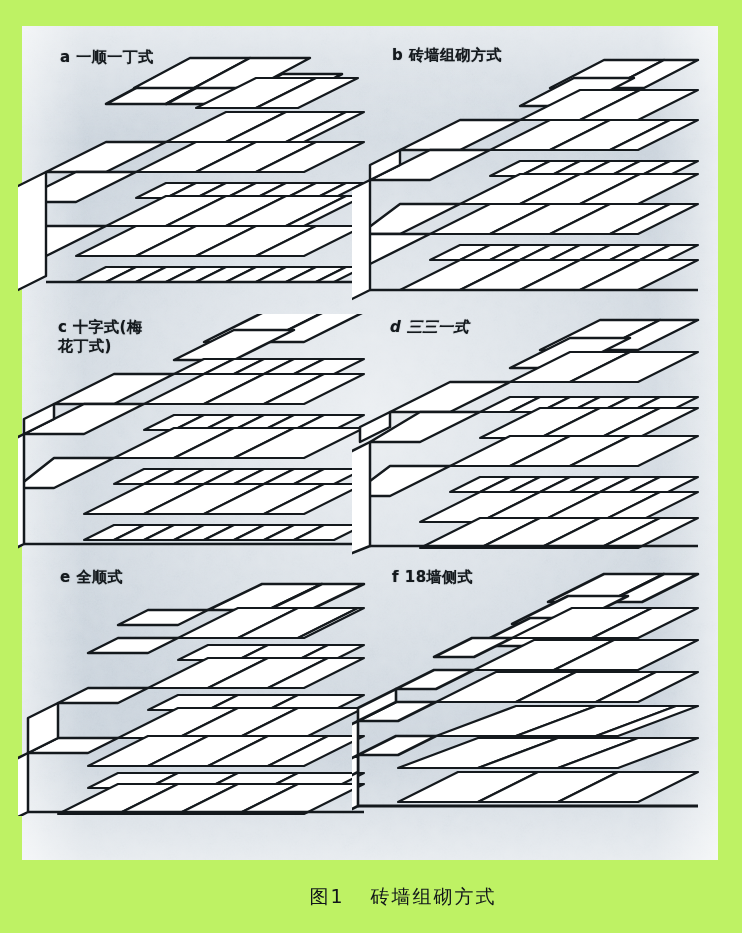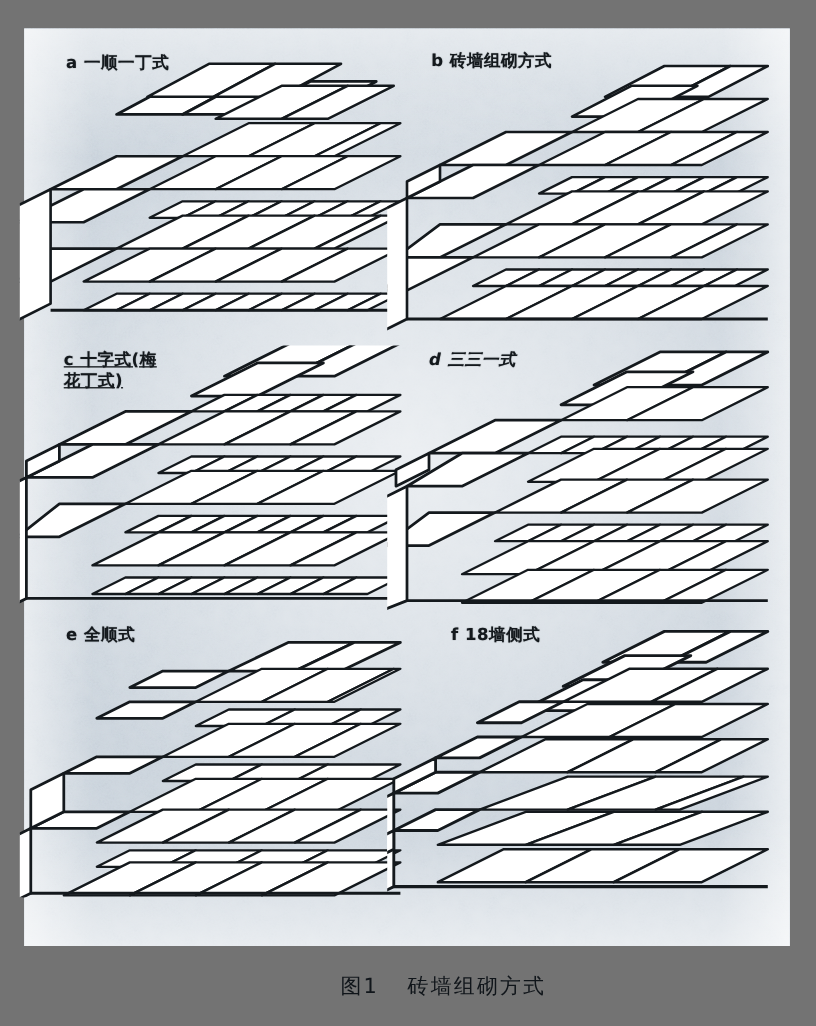--- a/index.html
+++ b/index.html
@@ -12,21 +12,21 @@
     height: 933px;
     overflow: hidden;
     font-family: "DejaVu Sans", "Liberation Sans", sans-serif;
     position: relative;
   }
 
   #figure-root {
     position: absolute;
     left: 0; top: 0;
     width: 742px; height: 933px;
-    background: #737373;
+    background: #bef264;
   }
 
   
   .plate {
     position: absolute;
     left: 22px;
     top: 26px;
     width: 696px;
     height: 834px;
     overflow: hidden;
@@ -266,21 +266,21 @@
         <g stroke-width="2.4">
           <polygon points="18,126 -2,136 -2,246 18,236"></polygon>
           <polygon points="48,96 18,111 18,126 48,111"></polygon>
         </g>
         <path d="M18,236 L48,236 L346,236" fill="none" stroke="#14191d" stroke-width="2.6"></path>
       </g>
     </svg>
   </div>
 
   <div class="panel" style="left:0;top:0;width:742px;height:933px;">
-    <div class="panel-label" style="left:58px;top:318px;text-decoration:underline;">c 十字式(梅
+    <div class="panel-label" style="left:58px;top:318px;">c 十字式(梅
 花丁式)</div>
     <svg class="panel-art" width="352" height="248" viewBox="0 0 352 248" style="left:18px;top:314px;" xmlns="http://www.w3.org/2000/svg">
       <g fill="#ffffff" stroke="#14191d" stroke-width="2.2" stroke-linejoin="round">
         <g stroke-width="2.5">
           <polygon points="186,28 246,-2 306,-2 246,28"></polygon>
           <polygon points="246,28 306,-2 346,-2 286,28"></polygon>
           <polygon points="156,46 216,16 276,16 216,46"></polygon>
         </g>
         <g stroke-width="2.1">
           <polygon points="156,60 186,45 216,45 186,60"></polygon>
@@ -456,21 +456,21 @@
         <g stroke-width="2.5">
           <polygon points="40,137 10,152 10,187 40,172"></polygon>
           <polygon points="10,187 -2,193 -2,252 10,246"></polygon>
         </g>
         <path d="M10,246 L40,246 L346,246" fill="none" stroke="#14191d" stroke-width="2.6"></path>
       </g>
     </svg>
   </div>
 
   <div class="panel" style="left:0;top:0;width:742px;height:933px;">
-    <div class="panel-label" style="left:392px;top:568px;margin-left:18px;">f 18墙侧式</div>
+    <div class="panel-label" style="left:392px;top:568px;">f 18墙侧式</div>
     <svg class="panel-art" width="352" height="262" viewBox="0 0 352 262" style="left:352px;top:554px;" xmlns="http://www.w3.org/2000/svg">
       <g fill="#ffffff" stroke="#14191d" stroke-width="2.3" stroke-linejoin="round">
 
         <g stroke-width="2.6">
           <polygon points="196,48 252,20 312,20 256,48"></polygon>
           <polygon points="256,48 312,20 346,20 290,48"></polygon>
           <polygon points="160,70 216,42 276,42 220,70"></polygon>
           <polygon points="122,92 178,64 238,64 182,92"></polygon>
         </g>
 

